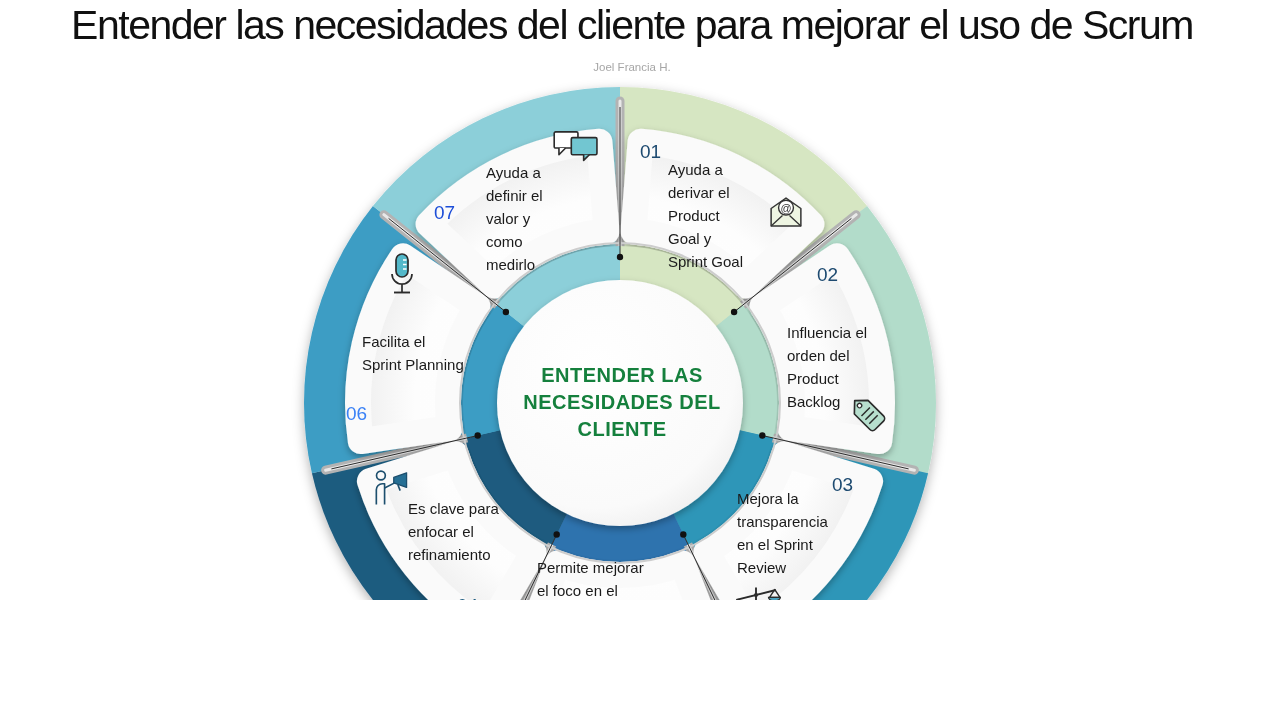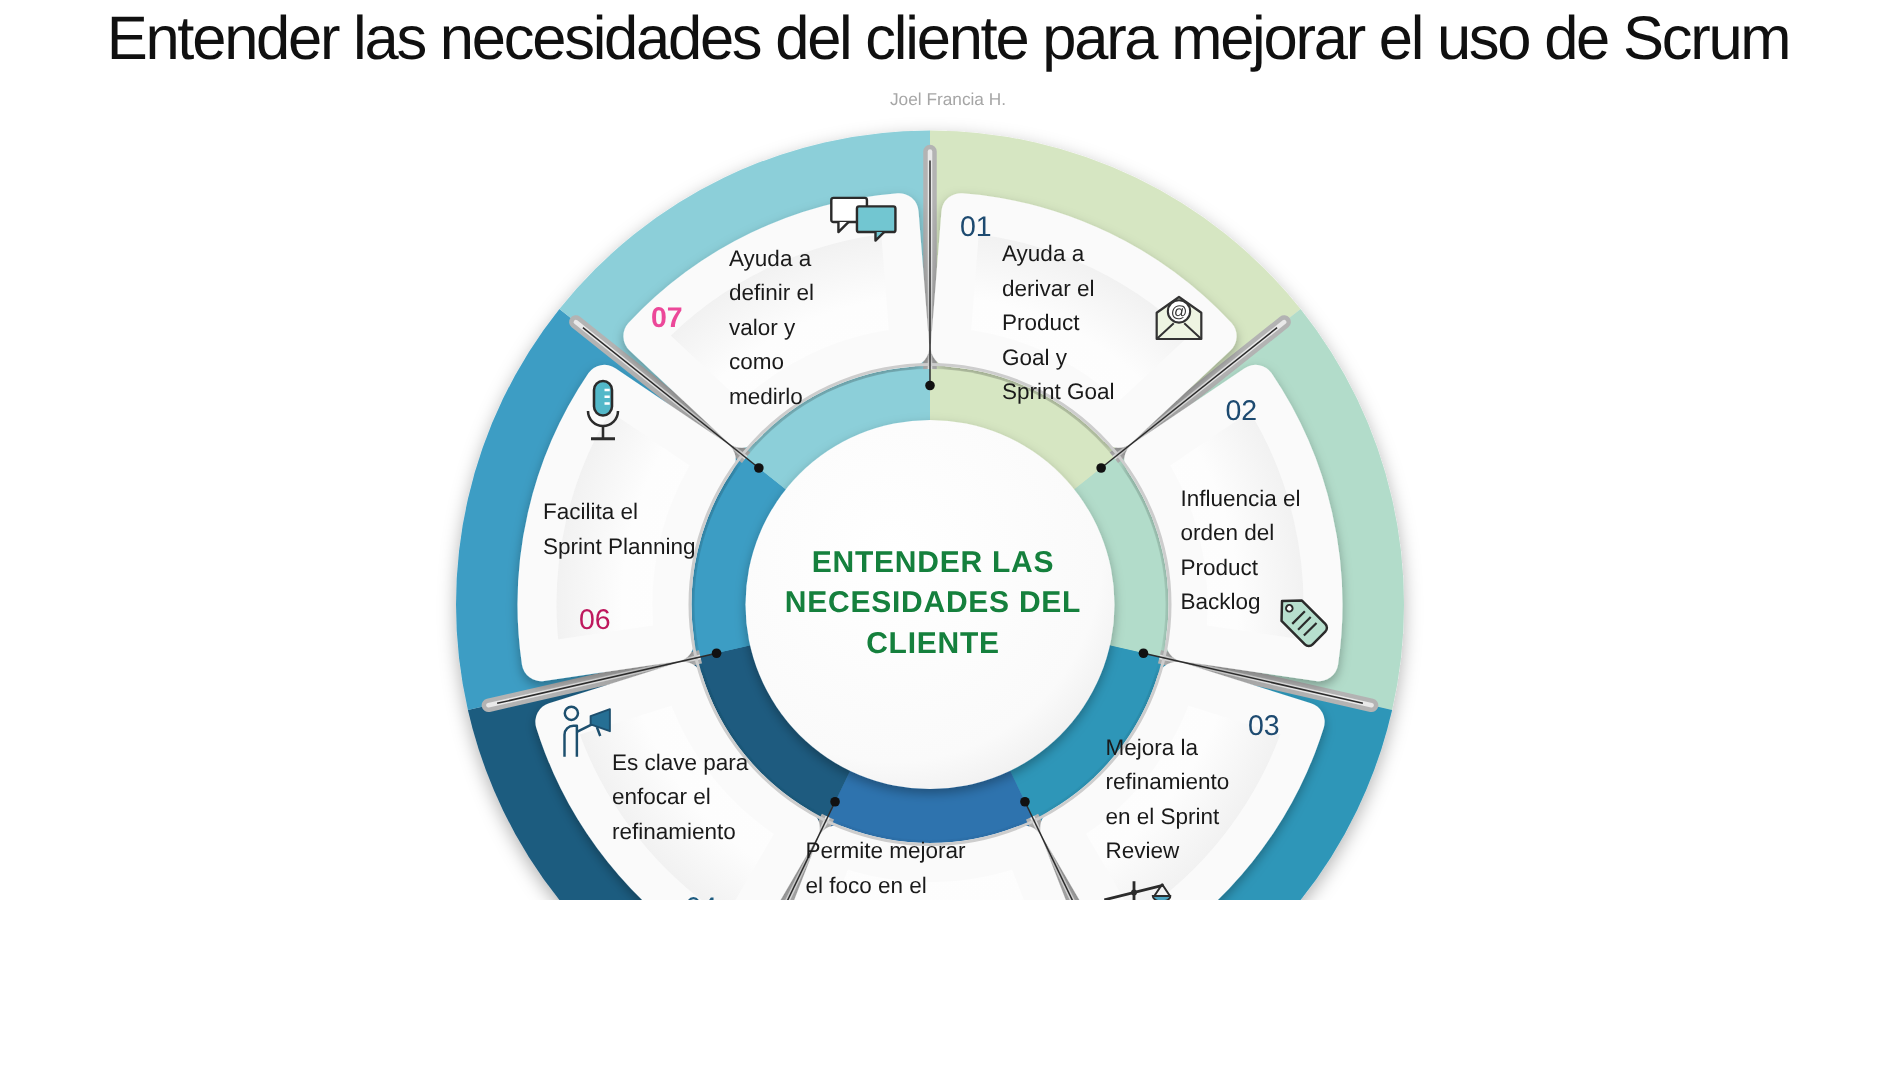--- a/index.html
+++ b/index.html
@@ -159,21 +159,21 @@
   <svg class="ico i2" width="44" height="44" viewBox="0 0 48 48">
     <g transform="rotate(45 24 24)">
       <path d="M5,24 L15,13.5 H39 a4,4 0 0 1 4,4 v13 a4,4 0 0 1 -4,4 H15 Z" fill="#b7dfce" stroke="#2b2b2b" stroke-width="1.8" stroke-linejoin="round"></path>
       <circle cx="12.5" cy="24" r="2.4" fill="#fff" stroke="#2b2b2b" stroke-width="1.4"></circle>
       <path d="M22,17.5 V30.5 M28,17.5 V30.5 M34,17.5 V30.5" stroke="#2b2b2b" stroke-width="1.6" fill="none"></path>
     </g>
   </svg>
 
   <div class="num n3" style="color: rgb(29, 74, 112);">03</div>
   <div class="txt t3">Mejora la
-refinamiento
+transparencia
 en el Sprint
 Review</div>
   <svg class="ico i3" width="50" height="50" viewBox="0 0 48 48">
     <path d="M24,10 V43" stroke="#2b2b2b" stroke-width="1.8" fill="none"></path>
     <path d="M15,44 H33" stroke="#2b2b2b" stroke-width="2.2" fill="none"></path>
     <path d="M5,22 L43,12.5" stroke="#2b2b2b" stroke-width="1.8" fill="none"></path>
     <circle cx="24" cy="17.3" r="1.9" fill="#2b2b2b"></circle>
     <path d="M7,21.5 L2,29.5 H12 Z" fill="none" stroke="#2b2b2b" stroke-width="1.3" stroke-linejoin="round"></path>
     <path d="M1,29.5 a6,3.6 0 0 0 12,0 Z" fill="#4ba3c0" stroke="#2b2b2b" stroke-width="1.2"></path>
     <path d="M42,12 L37,19.5 H47 Z" fill="none" stroke="#2b2b2b" stroke-width="1.3" stroke-linejoin="round"></path>
@@ -198,32 +198,32 @@
 enfocar el
 refinamiento</div>
   <svg class="ico i5" width="44" height="44" viewBox="0 0 48 48">
     <circle cx="13" cy="11.5" r="4.8" fill="none" stroke="#1d4f6e" stroke-width="1.8"></circle>
     <path d="M8,43 V27 a6.5,6.5 0 0 1 6.5,-6.5 H17 V43" fill="none" stroke="#1d4f6e" stroke-width="1.8" stroke-linejoin="round"></path>
     <path d="M17,25 L28,19.5" stroke="#1d4f6e" stroke-width="1.8" fill="none"></path>
     <path d="M27,13.5 L41,8.5 V24.5 L27,19.5 Z" fill="#266f94" stroke="#1d4f6e" stroke-width="1.4" stroke-linejoin="round"></path>
     <path d="M31.5,21.5 l2.5,6.5" stroke="#1d4f6e" stroke-width="1.8" fill="none"></path>
   </svg>
 
-  <div class="num n6" style="color: #be185d; padding-left: 40px;">06</div>
+  <div class="num n6" style="color: #3b82f6;">06</div>
   <div class="txt t6">Facilita el
 Sprint Planning</div>
   <svg class="ico i6" width="38" height="50" viewBox="0 0 38 50">
     <rect x="13" y="4" width="12" height="23" rx="6" fill="#53b8c9" stroke="#2b2b2b" stroke-width="1.7"></rect>
     <path d="M20,10 h3.5 M20,14.5 h3.5 M20,19 h3.5" stroke="#fff" stroke-width="1.6" fill="none"></path>
     <path d="M9,24 a10,10 0 0 0 20,0" fill="none" stroke="#2b2b2b" stroke-width="1.7"></path>
     <path d="M19,34 V42" stroke="#2b2b2b" stroke-width="1.7" fill="none"></path>
     <path d="M11,42.5 H27" stroke="#2b2b2b" stroke-width="1.9" fill="none"></path>
   </svg>
 
-  <div class="num n7" style="color: #ec4899; font-weight: bold;">07</div>
+  <div class="num n7" style="color: #1d4ed8;">07</div>
   <div class="txt t7">Ayuda a
 definir el
 valor y
 como
 medirlo</div>
   <svg class="ico i7" width="50" height="38" viewBox="0 0 52 40">
     <rect x="2" y="2" width="25" height="17" rx="1.5" fill="#fff" stroke="#2b2b2b" stroke-width="1.7"></rect>
     <path d="M7,19 v7 l7,-7" fill="#fff" stroke="#2b2b2b" stroke-width="1.7" stroke-linejoin="round"></path>
     <rect x="20" y="8" width="27" height="18" rx="1.5" fill="#72c6d1" stroke="#2b2b2b" stroke-width="1.7"></rect>
     <path d="M33,26 v6 l6,-6" fill="#72c6d1" stroke="#2b2b2b" stroke-width="1.7" stroke-linejoin="round"></path>

